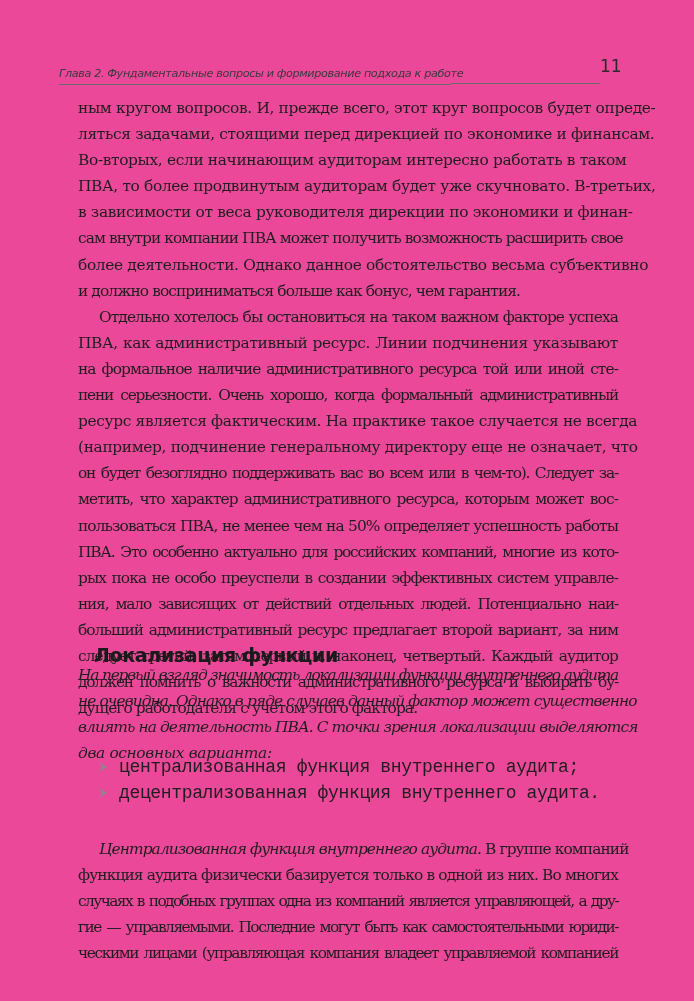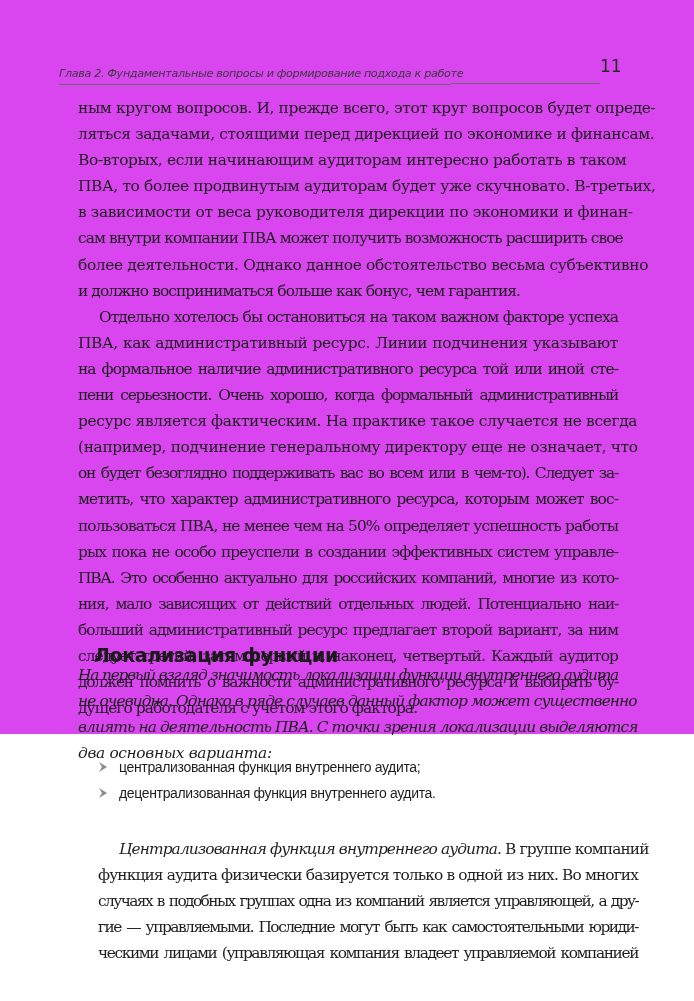--- a/index.html
+++ b/index.html
@@ -12,22 +12,22 @@
       height: 1001px;
       position: relative;
       overflow: hidden;
       color: #1f1f1f;
     }
     .page {
       position: absolute;
       left: 0;
       top: 0;
       width: 694px;
-      height: 734px;
-      background: #d946ef;
+      height: 1001px;
+      background: #ec4899;
     }
     .running-header {
       position: absolute;
       left: 59px;
       top: 56px;
       width: 392px;
       height: 28px;
       border-bottom: 1px solid #6a6a6a;
     }
     .running-header .chapter-title {
@@ -99,41 +99,40 @@
       white-space: nowrap;
     }
     .body-text.second {
       top: 662px;
       font-style: italic;
     }
     .bullet-list {
       position: absolute;
       left: 98px;
       top: 754px;
-      font-family: Liberation Sans, sans-serif;
-      font-size: 14px;
+      font-family: Liberation Mono, monospace;
+      font-size: 18px;
       line-height: 26.1px;
       color: #1e1e1e;
     }
     .bullet-item {
       display: flex;
       align-items: center;
       height: 26.1px;
       white-space: nowrap;
       letter-spacing: -0.35px;
     }
     .bullet-icon {
       width: 10px;
       height: 12px;
       margin-right: 11px;
       display: inline-block;
     }
     .body-text.third {
       top: 836px;
-      margin-left: 20px;
     }
     .italic {
       font-style: italic;
     }
   </style>
 </head>
 <body>
 
 <div class="page">
 
@@ -157,22 +156,22 @@
     <div>
       <span class="line indent tight">Отдельно хотелось бы остановиться на таком важном факторе успеха</span>
       <span class="line">ПВА, как административный ресурс. Линии подчинения указывают</span>
       <span class="line tight">на формальное наличие административного ресурса той или иной сте-</span>
       <span class="line tighter">пени серьезности. Очень хорошо, когда формальный административный</span>
       <span class="line">ресурс является фактическим. На практике такое случается не всегда</span>
       <span class="line">(например, подчинение генеральному директору еще не означает, что</span>
       <span class="line tighter">он будет безоглядно поддерживать вас во всем или в чем-то). Следует за-</span>
       <span class="line tight">метить, что характер административного ресурса, которым может вос-</span>
       <span class="line tight">пользоваться ПВА, не менее чем на 50% определяет успешность работы</span>
+      <span class="line tighter">ПВА. Это особенно актуально для российских компаний, многие из кото-</span>
       <span class="line tight">рых пока не особо преуспели в создании эффективных систем управле-</span>
-      <span class="line tighter">ПВА. Это особенно актуально для российских компаний, многие из кото-</span>
       <span class="line tighter">ния, мало зависящих от действий отдельных людей. Потенциально наи-</span>
       <span class="line tight">больший административный ресурс предлагает второй вариант, за ним</span>
       <span class="line tight">следует третий, затем первый и, наконец, четвертый. Каждый аудитор</span>
       <span class="line tighter">должен помнить о важности административного ресурса и выбирать бу-</span>
       <span class="line last tight">дущего работодателя с учетом этого фактора.</span>
     </div>
   </div>
 
   <h2 class="section-heading" style="margin:16px;">Локализация функции</h2>
 

